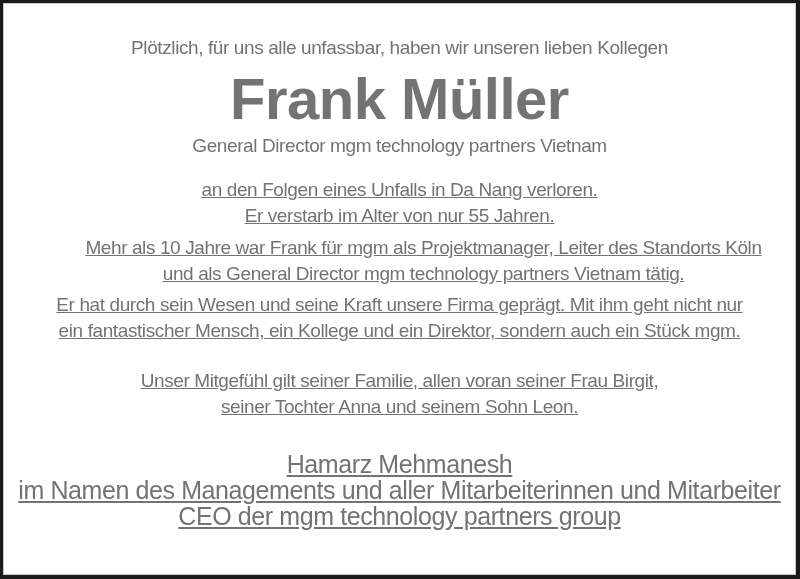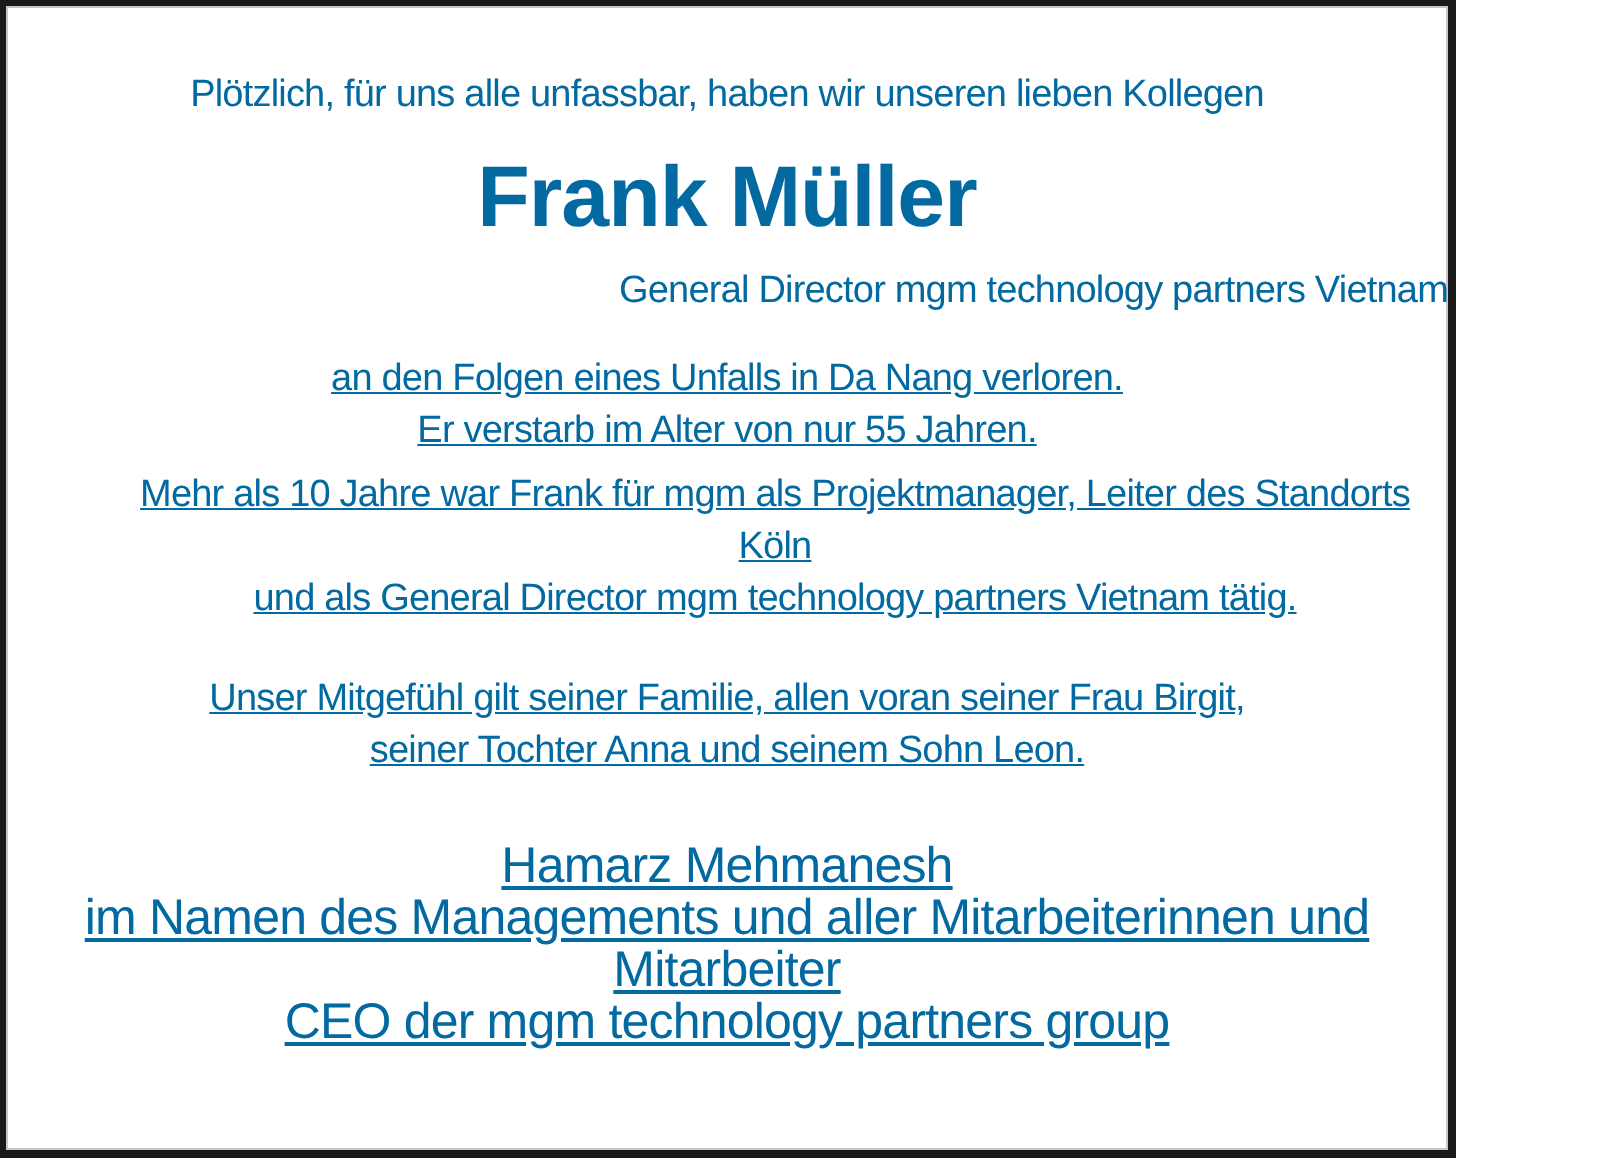--- a/index.html
+++ b/index.html
@@ -1,55 +1,54 @@
 <!DOCTYPE html>
 <html lang="de"><head>
 <meta charset="utf-8">
 <style>
   html, body {
     margin: 0;
     padding: 0;
     background: #ffffff;
   }
   .page {
-    width: 728px;
+    width: 800px;
     height: 579px;
     box-sizing: border-box;
     border: 3px solid #1a1a1a;
     border-right-width: 4px;
     border-bottom-width: 4px;
     box-shadow: inset 0 0 0 1px #cscsc8;
     box-shadow: inset 0 0 0 1px #c8c8c8;
     background: #ffffff;
     overflow: hidden;
     font-family: "Liberation Sans", "DejaVu Sans", sans-serif;
-    color: #0369a1;
+    color: #737373;
   }
   .notice {
     padding-top: 32px;
     text-align: center;
   }
   .intro {
     font-size: 19px;
     line-height: 26px;
     letter-spacing: -0.4px;
   }
   .name {
     margin-top: 14px;
-    font-size: 43px;
+    font-size: 58px;
     line-height: 48px;
     font-weight: bold;
     letter-spacing: -0.5px;
   }
   .role {
     margin-top: 10px;
     font-size: 19px;
     line-height: 26px;
     letter-spacing: -0.4px;
-    text-align: right;
   }
   .dates {
     margin-top: 24px;
     font-size: 19px;
     line-height: 26px;
     letter-spacing: -0.4px;
   }
   .para {
     font-size: 19px;
     line-height: 26px;
@@ -83,20 +82,24 @@
     <div class="para para-1">
       <span class="line">an den Folgen eines Unfalls in Da Nang verloren.</span>
       <span class="line">Er verstarb im Alter von nur 55 Jahren.</span>
     </div>
 
     <div class="para para-2">
       <span class="line">Mehr als 10 Jahre war Frank für mgm als Projektmanager, Leiter des Standorts Köln</span>
       <span class="line">und als General Director mgm technology partners Vietnam tätig.</span>
     </div>
 
+    <div class="para para-3">
+      <span class="line">Er hat durch sein Wesen und seine Kraft unsere Firma geprägt. Mit ihm geht nicht nur</span>
+      <span class="line">ein fantastischer Mensch, ein Kollege und ein Direktor, sondern auch ein Stück mgm.</span>
+    </div>
 
     <div class="para para-4">
       <span class="line">Unser Mitgefühl gilt seiner Familie, allen voran seiner Frau Birgit,</span>
       <span class="line">seiner Tochter Anna und seinem Sohn Leon.</span>
     </div>
 
     <div class="signature">
       <span class="line">Hamarz Mehmanesh</span>
       <span class="line">im Namen des Managements und aller Mitarbeiterinnen und Mitarbeiter</span>
       <span class="line">CEO der mgm technology partners group</span>

